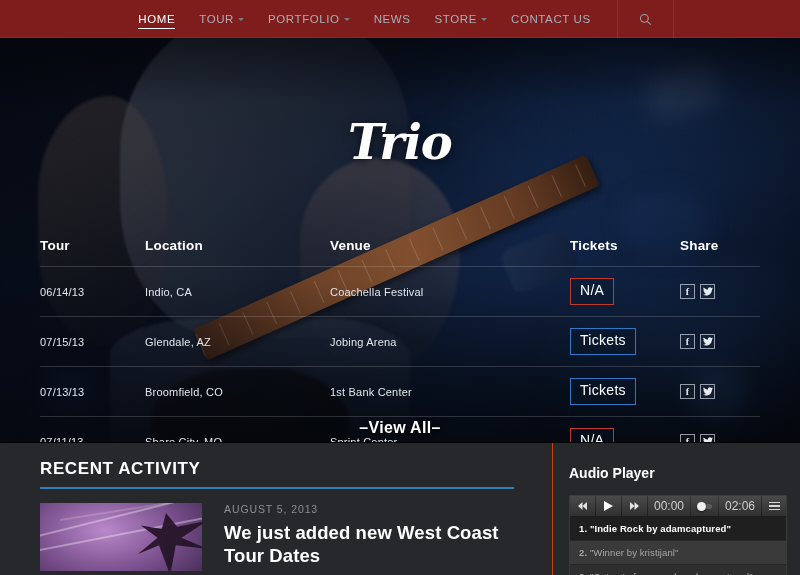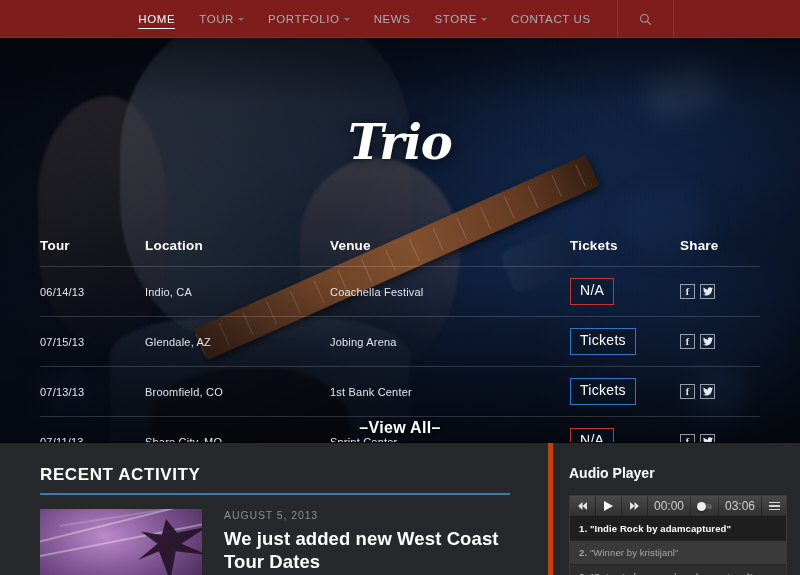--- a/index.html
+++ b/index.html
@@ -283,22 +283,22 @@
   
   .lower {
     position: relative;
     display: flex;
     height: 133px;
     background: #26282b;
     border-top: 1px solid #000;
   }
   .content-col {
     width: 553px;
-    padding: 22px 38px 0 40px;
-    border-right: 5px solid #c2410c;
+    padding: 16px 38px 0 40px;
+    border-right: 1px solid #c2410c;
   }
   .section-title {
     color: #ffffff;
     font-size: 17px;
     font-weight: bold;
     letter-spacing: 0.6px;
     text-transform: uppercase;
     padding-bottom: 8px;
     font-family: "Liberation Sans", sans-serif;
   }
@@ -634,21 +634,21 @@
         <span class="pbtn">
           <svg width="11" height="8" viewBox="0 0 12 9">
               <path fill="#e6e6e6" d="M6 0 11 4.5 6 9zM1 0 6 4.5 1 9z"></path>
             </svg>
         </span>
         <span class="ptime">00:00</span>
         <span class="scrub">
           <span class="scrub-track"></span>
           <span class="scrub-knob"></span>
         </span>
-        <span class="ptime right">03:06</span>
+        <span class="ptime right">02:06</span>
         <span class="plist-btn">
             <i></i>
             <i></i>
             <i></i>
           </span>
       </div>
       <div class="track active">
         <span class="num">1.</span>
         <span>"Indie Rock by adamcaptured"</span>
       </div>

